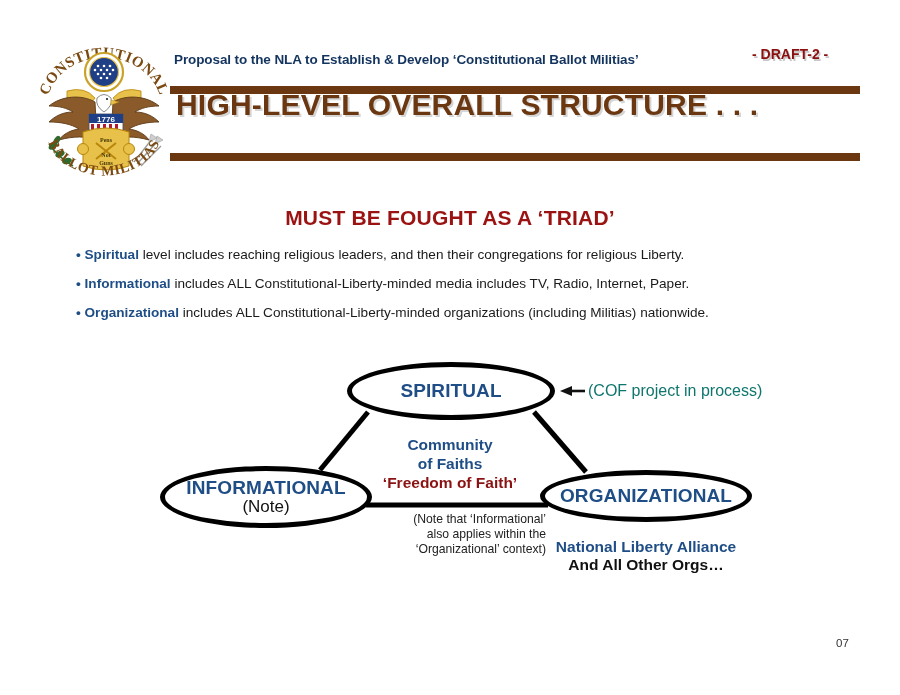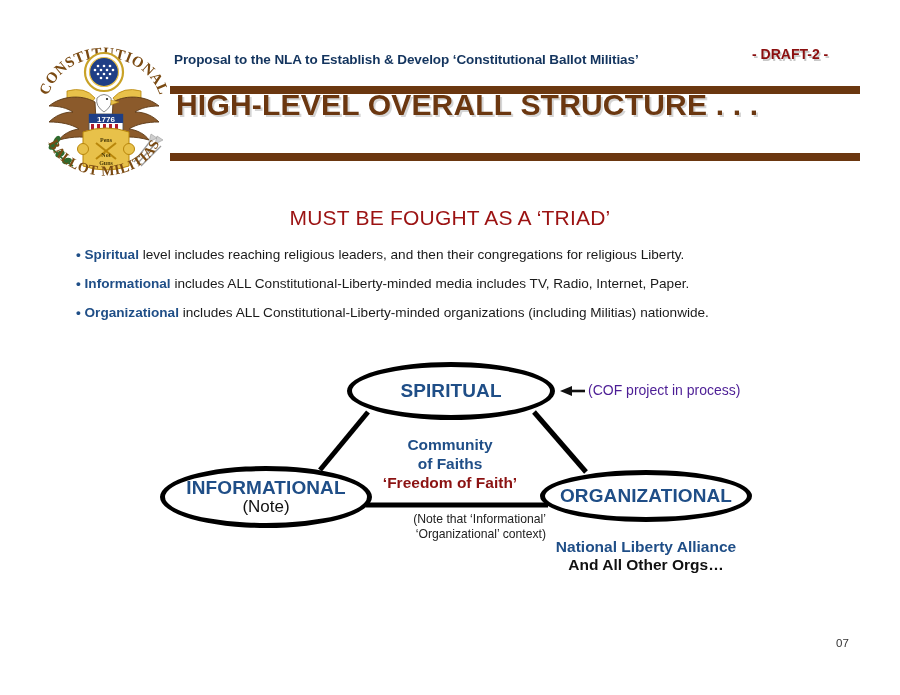--- a/index.html
+++ b/index.html
@@ -71,21 +71,21 @@
   }
 
   
   #headline {
     position: absolute;
     left: 0;
     top: 206px;
     width: 900px;
     text-align: center;
     font-size: 21px;
-    font-weight: normal;
+    font-weight: bold;
     color: #9b1212;
     letter-spacing: 0.2px;
   }
   .bullet {
     position: absolute;
     left: 76px;
     font-size: 13.6px;
     color: #1a1a1a;
     white-space: nowrap;
   }
@@ -166,22 +166,22 @@
     font-size: 12.2px;
     color: #222222;
     line-height: 1.22;
   }
   #note-block span { display: block; }
 
   #cof-note {
     position: absolute;
     left: 588px;
     top: 382px;
-    font-size: 14px;
-    color: #4c1d95;
+    font-size: 16px;
+    color: #0f766e;
     white-space: nowrap;
   }
 
   .leg-label {
     position: absolute;
     text-align: center;
     line-height: 1.18;
   }
   .leg-label .l-top {
     display: block;
@@ -345,20 +345,21 @@
     </div>
 
     <div id="center-block">
       <span class="cb-line">Community</span>
       <span class="cb-line">of Faiths</span>
       <span class="cb-red">‘Freedom of Faith’</span>
     </div>
 
     <div id="note-block">
       <span>(Note that ‘Informational’</span>
+      <span>also applies within the</span>
       <span>‘Organizational’ context)</span>
     </div>
 
 
     <div class="leg-label" id="label-right">
       <span class="l-top">National Liberty Alliance</span>
       <span class="l-bot">And All Other Orgs…</span>
     </div>
   </div>
 

